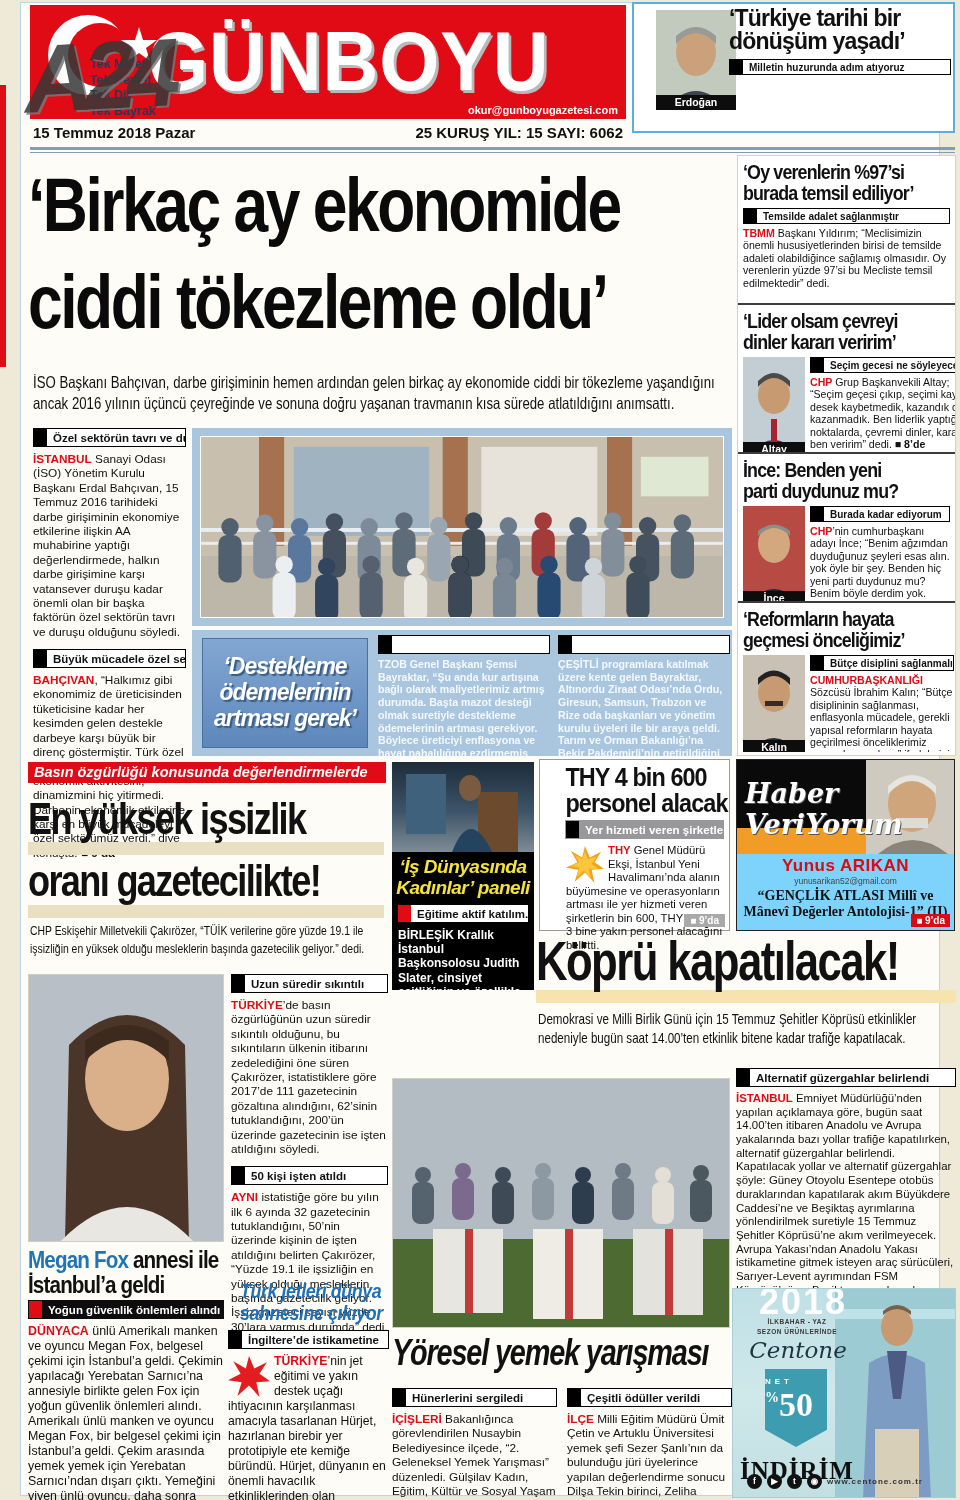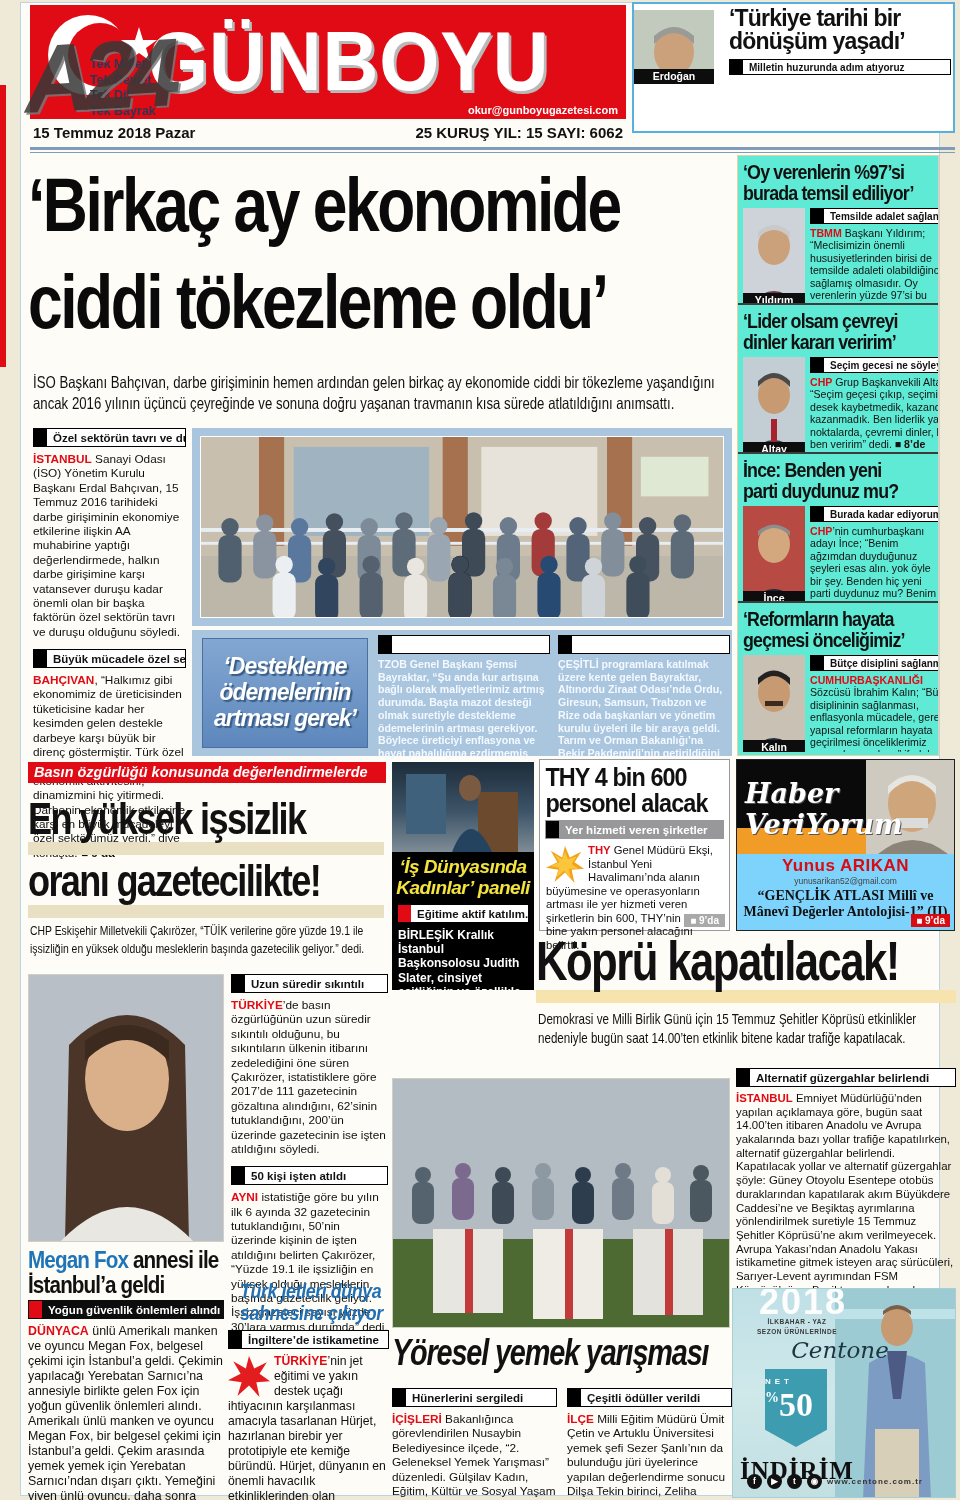--- a/index.html
+++ b/index.html
@@ -19,21 +19,21 @@
          opacity:.85; transform:rotate(-3deg); letter-spacing:-10px; text-shadow:2px 2px 0 #777; z-index:5; }
   .flagsvg { position:absolute; left:6px; top:4px; }
   .daterow { position:absolute; left:33px; top:124px; width:590px; display:flex; justify-content:space-between;
              font-size:15px; font-weight:bold; color:#111; }
   .rules { position:absolute; left:30px; top:147px; width:925px; height:6px;
            border-top:3px solid #7f9cb8; border-bottom:1px solid #7f9cb8; }
   .redstripe { position:absolute; left:0; top:85px; width:6px; height:282px; background:#e00b15; }
 
   
   .ebox { position:absolute; left:632px; top:2px; width:323px; height:131px; background:#fff; border:2px solid #57b0dd; }
-  .ebox-photo { position:absolute; left:0; top:6px; width:80px; height:74px; background:linear-gradient(180deg,#cdd6cf,#9fb0a2); overflow:hidden;text-decoration:underline; }
+  .ebox-photo { position:absolute; left:22px; top:6px; width:80px; height:100px; background:linear-gradient(180deg,#cdd6cf,#9fb0a2); overflow:hidden;text-decoration:underline; }
   .pcap { position:absolute; left:0; bottom:0; width:100%; height:15px; background:#0d0d0d; color:#fff;
           font-size:10.5px; font-weight:bold; text-align:center; line-height:15px; }
   .ebox-hl { position:absolute; left:95px; top:3px; width:224px; font-size:23px; font-weight:bold; line-height:1.02; letter-spacing:-.8px; }
   .ebox-kick { position:absolute; left:95px; top:55px; width:222px; }
   .ebox-body { position:absolute; left:95px; top:75px; width:224px; font-size:10.4px; line-height:1.18; }
 
   
   .kick { display:flex; align-items:center; border:1px solid #000; background:#fff; height:19px;
           font-size:11.5px; font-weight:bold; overflow:hidden; white-space:nowrap; }
   .kick .sq { width:13px; align-self:stretch; background:#000; flex:none; margin-right:6px; }
@@ -58,21 +58,21 @@
   .photoframe .ph { width:100%; height:100%; border:1px solid #fff; background:linear-gradient(180deg,#c4b6a6 0%,#cfd3cd 30%,#d9d4c8 60%,#bdb7a9 100%); }
   .bluesec { position:absolute; left:192px; top:630px; width:540px; height:126px; background:#a9c6de; }
   .bluebox { position:absolute; left:10px; top:8px; width:166px; height:110px; border:1px solid #49709e;
              background:linear-gradient(180deg,#83a7d2,#5d87bc); display:flex; align-items:center; justify-content:center;
              color:#fff; font-weight:bold; font-style:italic; font-size:23px; line-height:1.12; text-align:center;
              text-shadow:2px 2px 1px #3a5d85; letter-spacing:-1px; }
   .minibox { position:absolute; top:5px; width:172px; color:#fff; }
   .minibox .bodytxt { color:#f4f8ff; font-weight:bold; font-size:10.6px; line-height:1.2; margin-top:4px; }
 
   
-  .rail { position:absolute; left:737px; top:155px; width:202px; height:601px; background:#5eead4; border:1px solid #e2d3a6; }
+  .rail { position:absolute; left:737px; top:155px; width:219px; height:601px; background:#ffffff; border:1px solid #e2d3a6; }
   .rr-item { position:relative; height:149px; padding:5px 5px 0; border-bottom:2px solid #3c3c3c; overflow:hidden; }
   .rr-item:last-child { border-bottom:none; }
   .rr-hl { font-size:21px; font-weight:bold; line-height:1.0; letter-spacing:-1px; white-space:nowrap;
            transform:scaleX(.85); transform-origin:left top; }
   .rr-row { display:flex; gap:5px; margin-top:5px; }
   .rr-photo { position:relative; width:62px; height:100px; flex:none; overflow:hidden; }
   .rr-right { flex:1; }
   .rr-body { font-size:10.6px; line-height:1.17; margin-top:3px; }
 
   
@@ -106,21 +106,21 @@
 
   
   .panel { position:absolute; left:392px; top:762px; width:142px; height:228px; background:#000; overflow:hidden; }
   .panel-photo { width:100%; height:90px; background:linear-gradient(180deg,#1d2c3a 0%,#3d5468 55%,#7e8c96 100%); position:relative; }
   .panel-hl { color:#f3e33c; font-weight:bold; font-style:italic; font-size:19px; line-height:1.08; text-align:center;
               margin-top:5px; letter-spacing:-.5px; }
   .panel-kick { margin:6px 5px 0; }
   .panel-body { color:#fff; font-weight:bold; font-size:12px; line-height:1.18; padding:5px 6px; }
 
   
-  .thy { position:absolute; left:539px; top:759px; width:191px; height:172px; border:1px solid #9a9a9a; background:#fff; }
+  .thy { position:absolute; left:539px; top:759px; width:191px; height:172px; border:1px solid #9a9a9a; background:#fff;padding-left:20px; }
   .thy-hl { font-size:26px; font-weight:bold; line-height:1.0; letter-spacing:-1px; padding:4px 0 2px 6px;
             transform:scaleX(.9); transform-origin:left top; white-space:nowrap; }
   .thy-kick { margin:2px 5px; }
   .thy-body { font-size:11.3px; line-height:1.2; padding:3px 6px 0; }
   .thy-ref { position:absolute; right:4px; bottom:3px; background:#a9a9a9; color:#fff; font-size:10px; font-weight:bold; padding:1px 6px; }
 
   
   .colnst { position:absolute; left:736px; top:759px; width:219px; height:172px; border:1px solid #222; background:#7dd3fc; }
   .colnst-top { position:relative; height:94px; background:#0a0a0a; overflow:hidden; }
   .colnst-orange { position:absolute; left:0; right:0; bottom:0; height:26px; background:#f09c26; }
@@ -152,21 +152,21 @@
   .food-col .bodytxt { font-size:11.8px; }
 
   
   .ad { position:absolute; left:732px; top:1288px; width:224px; height:210px; overflow:hidden;
         background:linear-gradient(180deg,#bfe0e6 0%,#cfe8ea 50%,#c2dfe2 100%); border:1px solid #a8cdd2; }
   .ad-model { position:absolute; right:0; top:0; width:120px; height:210px; background:linear-gradient(180deg,#a7d2da 0%,#8fc4cf 100%); }
   .ad-year { position:absolute; left:26px; top:-8px; font-size:36px; font-weight:bold; color:#fdfdfd; letter-spacing:2px; }
   .ad-season { position:absolute; left:14px; top:28px; width:100px; text-align:center; font-size:6.5px; font-weight:bold;
                color:#3a3a3a; letter-spacing:.5px; line-height:1.6; }
   .ad-brand { position:absolute; left:10px; top:48px; width:110px; text-align:center; font-family:"DejaVu Serif", serif;
-              font-style:italic; font-size:23px; color:#1e3440;margin-left:42px; }
+              font-style:italic; font-size:23px; color:#1e3440; }
   .ad-ribbon { position:absolute; left:32px; top:80px; width:62px; height:78px; background:#3d9cb0; color:#fff; text-align:left;
                clip-path:polygon(0 0, 100% 0, 100% 78%, 50% 100%, 0 78%); }
   .ad-net { font-size:8px; font-weight:bold; letter-spacing:4px; margin-top:8px; }
   .ad-50 { font-size:34px; font-weight:bold; font-family:"Liberation Serif", serif; }
   .ad-50 .pct { font-size:14px; vertical-align:14px; }
   .ad-discount { position:absolute; left:4px; top:168px; width:120px; text-align:center; font-family:"Liberation Serif", serif;
                  font-weight:bold; font-size:25px; letter-spacing:1px; color:#101010; }
   .ad-social { position:absolute; left:14px; bottom:8px; display:flex; gap:5px; align-items:center; }
   .soc { width:15px; height:15px; border-radius:50%; background:#111; color:#fff; font-size:8.5px; font-weight:bold;
          text-align:center; line-height:15px; }
@@ -301,29 +301,20 @@
         </div>
       <p class="bodytxt">ÇEŞİTLİ programlara katılmak üzere kente gelen Bayraktar, Altınordu Ziraat Odası’nda Ordu, Giresun, Samsun, Trabzon ve Rize oda başkanları ve yönetim kurulu üyeleri ile bir araya geldi. Tarım ve Orman Bakanlığı’na Bekir Pakdemirli’nin getirildiğini hatırlattı. ■ 9’da</p>
     </div>
   </div>
 
   <div class="rail">
 
     <div class="rr-item">
       <div class="rr-hl"><span>‘Oy verenlerin %97’si</span><br><span>burada temsil ediliyor’</span></div>
       <div class="rr-row">
-        <div class="rr-photo">
-          <svg width="62" height="100" viewBox="0 0 62 100">
-              <rect width="62" height="100" fill="#cdd3d8"></rect>
-              <ellipse cx="31" cy="38" rx="16" ry="19" fill="#caa17a"></ellipse>
-              <path d="M15 30 Q31 14 47 30 L47 24 Q31 10 15 24 Z" fill="#c9c9c9"></path>
-              <path d="M4 100 Q31 66 58 100 Z" fill="#6b3a44"></path>
-            </svg>
-          <div class="pcap">Yıldırım</div>
-        </div>
         <div class="rr-right">
           <div class="kick sm">
               <span class="sq"></span>
               <span>Temsilde adalet sağlanmıştır</span>
             </div>
           <p class="rr-body"><b class="lead">TBMM</b><span> Başkanı Yıldırım; “Meclisimizin önemli hususiyetlerinden birisi de temsilde adaleti olabildiğince sağlamış olmasıdır. Oy verenlerin yüzde 97’si bu Mecliste temsil edilmektedir” dedi. </span></p>
         </div>
       </div>
     </div>
 

